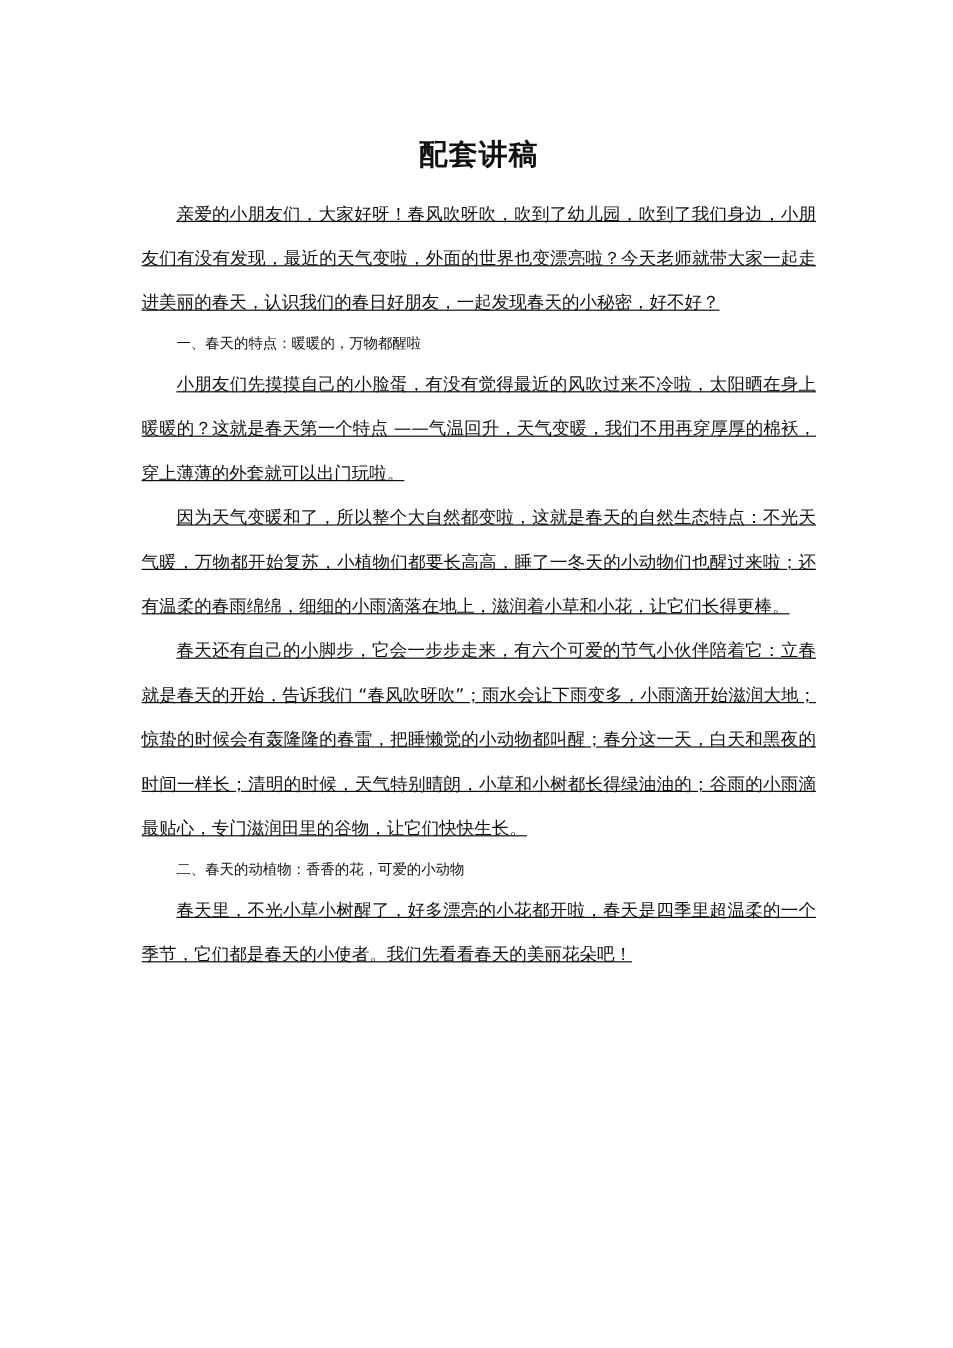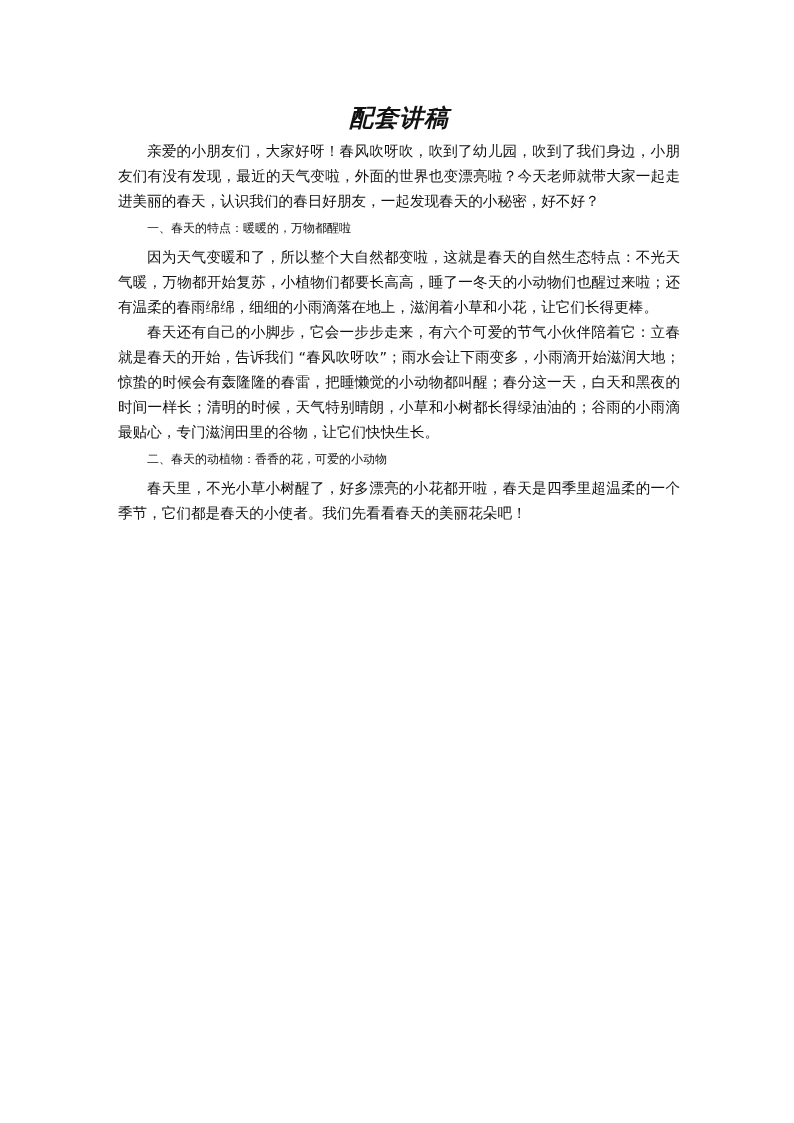--- a/index.html
+++ b/index.html
@@ -1,28 +1,29 @@
 <!DOCTYPE html>
 <html><head>
 <meta charset="utf-8">
 <style>
   html, body { margin: 0; padding: 0; background: #ffffff; }
   body { width: 794px; height: 1123px; position: relative; overflow: hidden;
          font-family: "DejaVu Sans", "Liberation Sans", sans-serif; color: #111; }
   .page { position: absolute; left: 118px; top: 98px; width: 562px; }
   .title { text-align: center; font-size: 24px; font-weight: bold; line-height: 40px;
-           height: 40px; margin: 0; letter-spacing: 1px; font-style: italic; }
-  .para { font-size: 14.6px; line-height: 25px; margin: 0; text-indent: 29px;
-          text-align: justify; word-break: break-all; }
+           height: 40px; margin: 11px; letter-spacing: 1px; }
+  .para { font-size: 14.6px; line-height: 37px; margin: 0; text-indent: 29px;
+          text-align: justify; word-break: break-all; text-decoration: underline; }
   .heading { font-size: 12px; line-height: 31px; margin: 0; text-indent: 29px; }
 </style>
 </head>
 <body>
 
 <div class="page">
   <h1 class="title">配套讲稿</h1>
   <p class="para">亲爱的小朋友们，大家好呀！春风吹呀吹，吹到了幼儿园，吹到了我们身边，小朋友们有没有发现，最近的天气变啦，外面的世界也变漂亮啦？今天老师就带大家一起走进美丽的春天，认识我们的春日好朋友，一起发现春天的小秘密，好不好？</p>
   <p class="heading">一、春天的特点：暖暖的，万物都醒啦</p>
+  <p class="para">小朋友们先摸摸自己的小脸蛋，有没有觉得最近的风吹过来不冷啦，太阳晒在身上暖暖的？这就是春天第一个特点 ——气温回升，天气变暖，我们不用再穿厚厚的棉袄，穿上薄薄的外套就可以出门玩啦。</p>
   <p class="para">因为天气变暖和了，所以整个大自然都变啦，这就是春天的自然生态特点：不光天气暖，万物都开始复苏，小植物们都要长高高，睡了一冬天的小动物们也醒过来啦；还有温柔的春雨绵绵，细细的小雨滴落在地上，滋润着小草和小花，让它们长得更棒。</p>
   <p class="para">春天还有自己的小脚步，它会一步步走来，有六个可爱的节气小伙伴陪着它：立春就是春天的开始，告诉我们 “春风吹呀吹”；雨水会让下雨变多，小雨滴开始滋润大地；惊蛰的时候会有轰隆隆的春雷，把睡懒觉的小动物都叫醒；春分这一天，白天和黑夜的时间一样长；清明的时候，天气特别晴朗，小草和小树都长得绿油油的；谷雨的小雨滴最贴心，专门滋润田里的谷物，让它们快快生长。</p>
   <p class="heading">二、春天的动植物：香香的花，可爱的小动物</p>
   <p class="para">春天里，不光小草小树醒了，好多漂亮的小花都开啦，春天是四季里超温柔的一个季节，它们都是春天的小使者。我们先看看春天的美丽花朵吧！</p>
 </div>
 
 </body></html>

